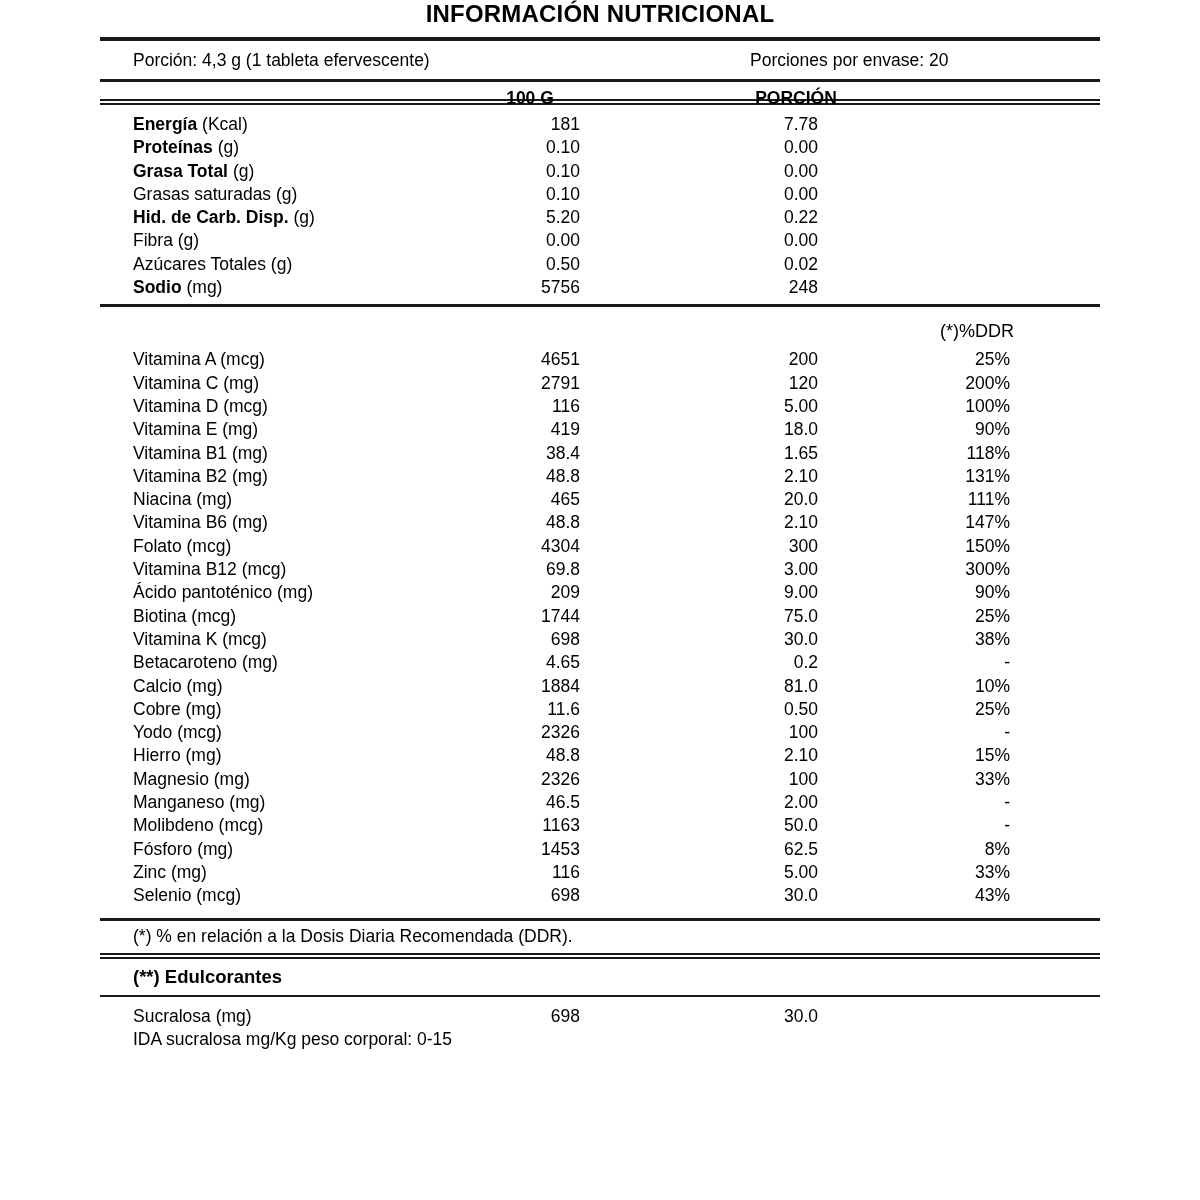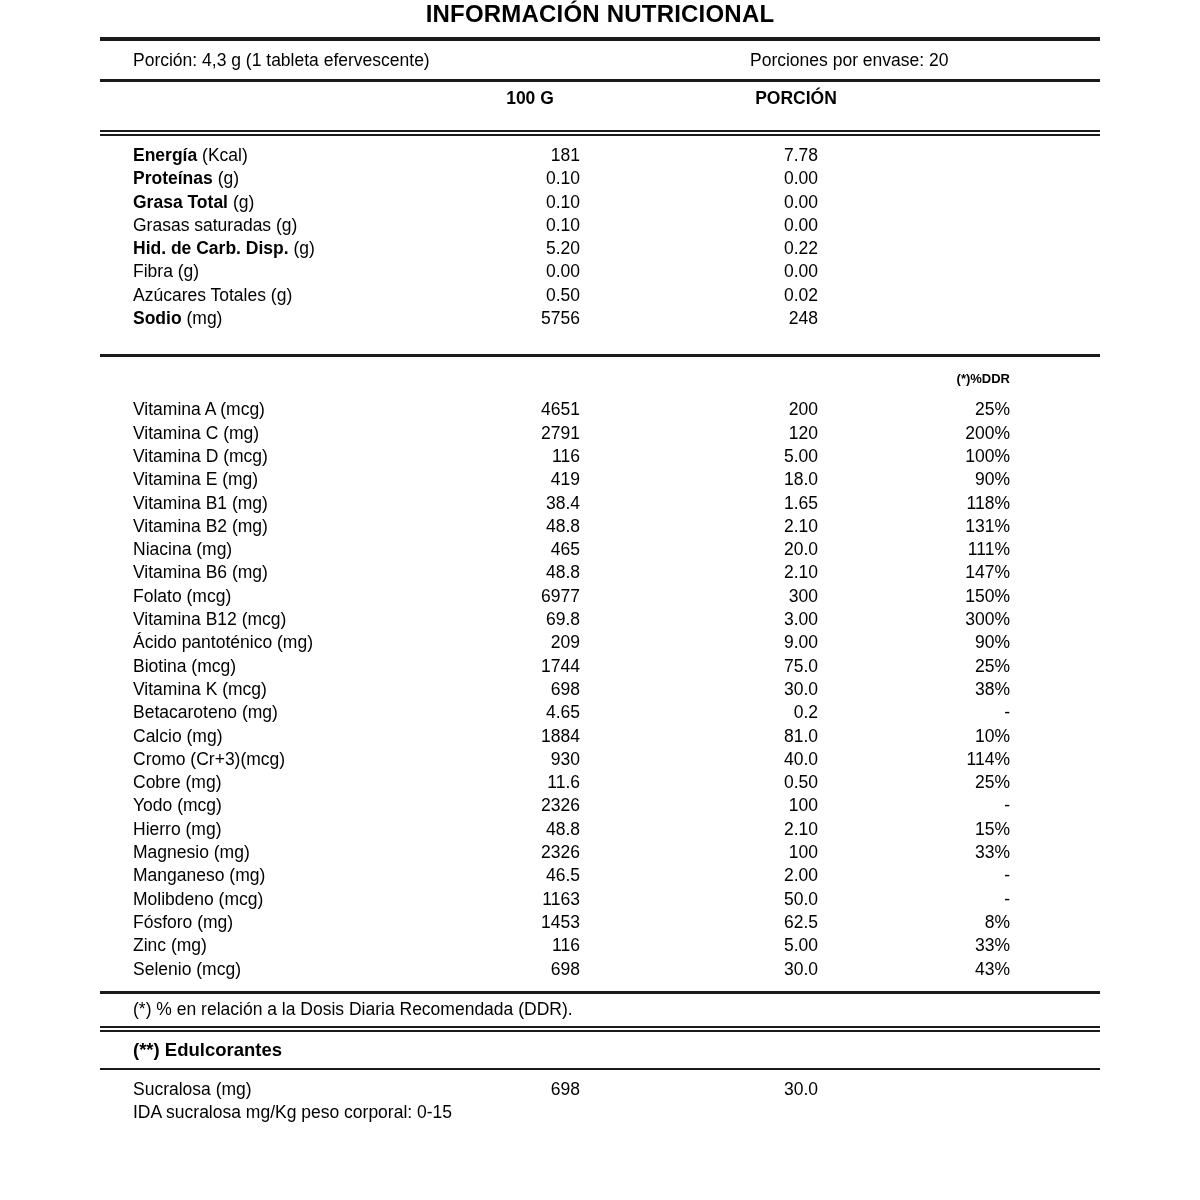--- a/index.html
+++ b/index.html
@@ -95,48 +95,48 @@
   .serving .sv-right {
     position: absolute;
     left: 650px;
     top: 9px;
     white-space: nowrap;
   }
 
   
   .colhead {
     position: relative;
-    height: 48px;
+    height: 17px;
     font-size: 17.5px;
     font-weight: bold;
   }
   .colhead .ch100 {
     position: absolute;
     left: 380px;
     top: 6px;
     width: 100px;
     text-align: center;
   }
   .colhead .chport {
     position: absolute;
     left: 636px;
     top: 6px;
     width: 120px;
     text-align: center;
   }
 
   
-  .macro-block { padding-top: 9px; padding-bottom: 23px; }
+  .macro-block { padding-top: 9px; padding-bottom: 4px; }
 
   
   .ddrhead {
     position: relative;
     height: 42px;
-    font-size: 13px;
-    font-weight: bold;
+    font-size: 18px;
+    font-weight: normal;
   }
   .ddrhead .lbl {
     position: absolute;
     left: 840px;
     top: 14px;
     width: 70px;
     text-align: right;
   }
 
   .micro-block { padding-bottom: 9px; }
@@ -297,21 +297,21 @@
         <span class="colddr">111%</span>
       </div>
       <div class="row">
         <span class="label">Vitamina B6 (mg)</span>
         <span class="col100">48.8</span>
         <span class="colport">2.10</span>
         <span class="colddr">147%</span>
       </div>
       <div class="row">
         <span class="label">Folato (mcg)</span>
-        <span class="col100">6977</span>
+        <span class="col100">4304</span>
         <span class="colport">300</span>
         <span class="colddr">150%</span>
       </div>
       <div class="row">
         <span class="label">Vitamina B12 (mcg)</span>
         <span class="col100">69.8</span>
         <span class="colport">3.00</span>
         <span class="colddr">300%</span>
       </div>
       <div class="row">
@@ -338,26 +338,20 @@
         <span class="colport">0.2</span>
         <span class="colddr">-</span>
       </div>
       <div class="row">
         <span class="label">Calcio (mg)</span>
         <span class="col100">1884</span>
         <span class="colport">81.0</span>
         <span class="colddr">10%</span>
       </div>
       <div class="row">
-        <span class="label">Cromo (Cr+3)(mcg)</span>
-        <span class="col100">930</span>
-        <span class="colport">40.0</span>
-        <span class="colddr">114%</span>
-      </div>
-      <div class="row">
         <span class="label">Cobre (mg)</span>
         <span class="col100">11.6</span>
         <span class="colport">0.50</span>
         <span class="colddr">25%</span>
       </div>
       <div class="row">
         <span class="label">Yodo (mcg)</span>
         <span class="col100">2326</span>
         <span class="colport">100</span>
         <span class="colddr">-</span>

